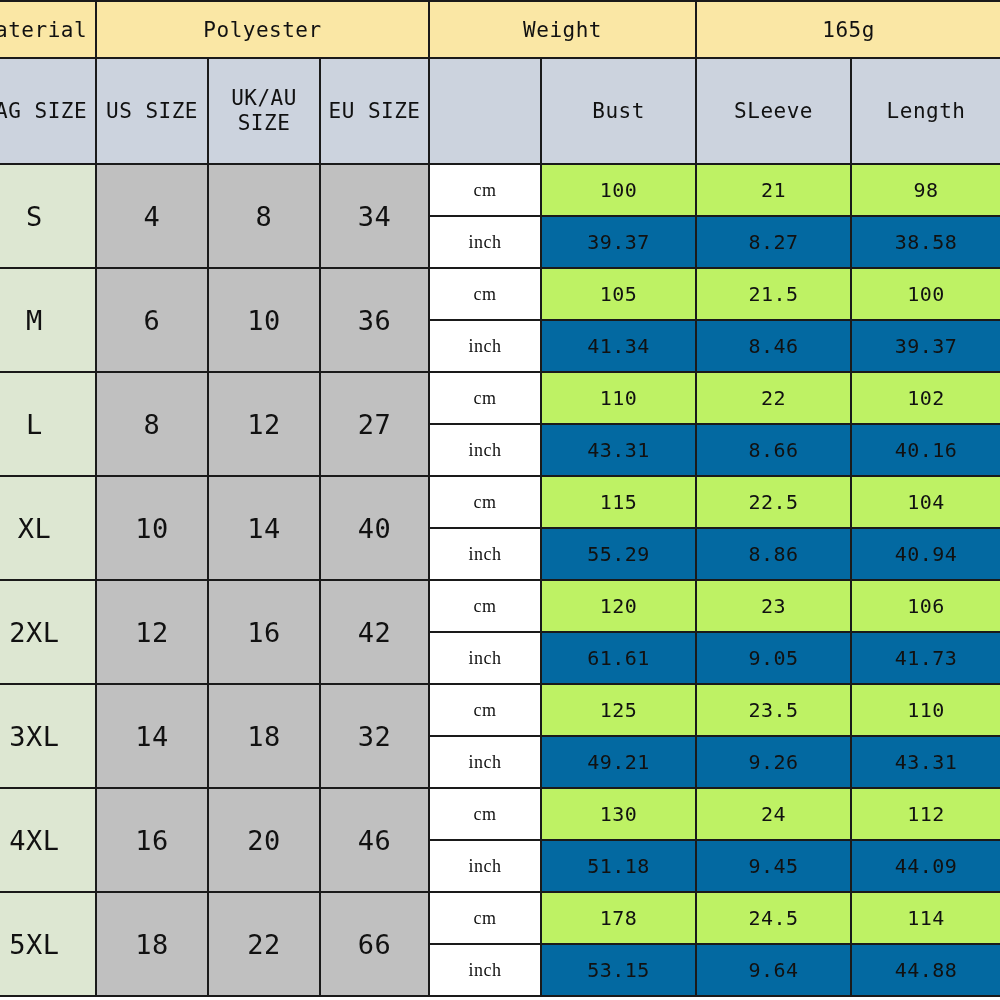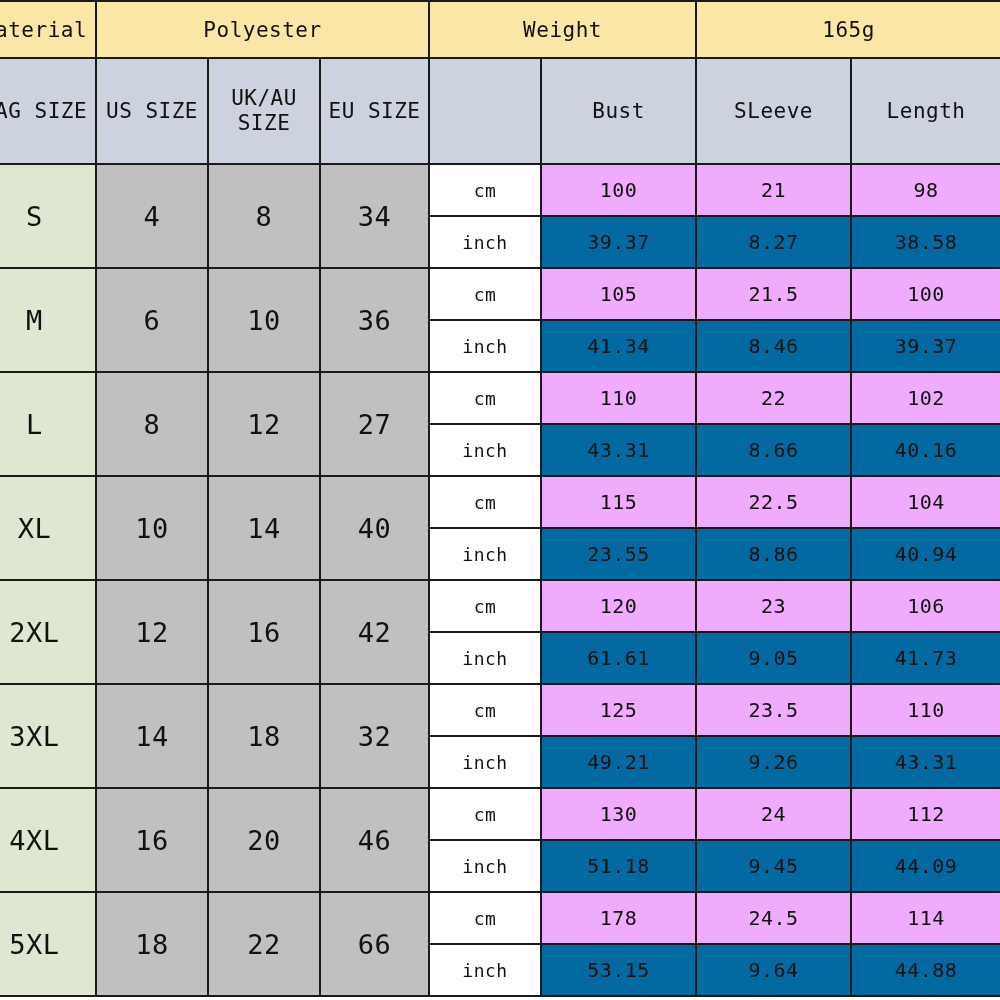--- a/index.html
+++ b/index.html
@@ -75,28 +75,29 @@
     font-size: 27px;
   }
 
   
   .unit-cell {
     background: #ffffff;
     height: 50px;
     font-size: 18px;
     border-width: 1px;
     border-color: #2a2a2a;
+    font-family: Liberation Serif, serif;
   }
   .meas-cell {
     height: 50px;
     font-size: 20px;
     border-width: 1px;
     border-color: #2a2a2a;
   }
-  .meas-cell.cm   { background: #f0abfc; }
+  .meas-cell.cm   { background: #bef264; }
   .meas-cell.inch { background: #0369a1; }
 
   
   tr.group-start > td { border-top: 2px solid #1a1a1a; }
   tr.group-end   > td { border-bottom: 2px solid #1a1a1a; }
 </style>
 </head>
 <body>
 
 <div id="chart-viewport">
@@ -181,21 +182,21 @@
           <td class="num-cell" rowspan="2">10</td>
           <td class="num-cell" rowspan="2">14</td>
           <td class="num-cell" rowspan="2">40</td>
           <td class="unit-cell">cm</td>
           <td class="meas-cell cm">115</td>
           <td class="meas-cell cm">22.5</td>
           <td class="meas-cell cm">104</td>
         </tr>
         <tr class="group-end">
           <td class="unit-cell">inch</td>
-          <td class="meas-cell inch">23.55</td>
+          <td class="meas-cell inch">55.29</td>
           <td class="meas-cell inch">8.86</td>
           <td class="meas-cell inch">40.94</td>
         </tr>
         <tr class="group-start">
           <td class="tag-cell" rowspan="2">2XL</td>
           <td class="num-cell" rowspan="2">12</td>
           <td class="num-cell" rowspan="2">16</td>
           <td class="num-cell" rowspan="2">42</td>
           <td class="unit-cell">cm</td>
           <td class="meas-cell cm">120</td>

